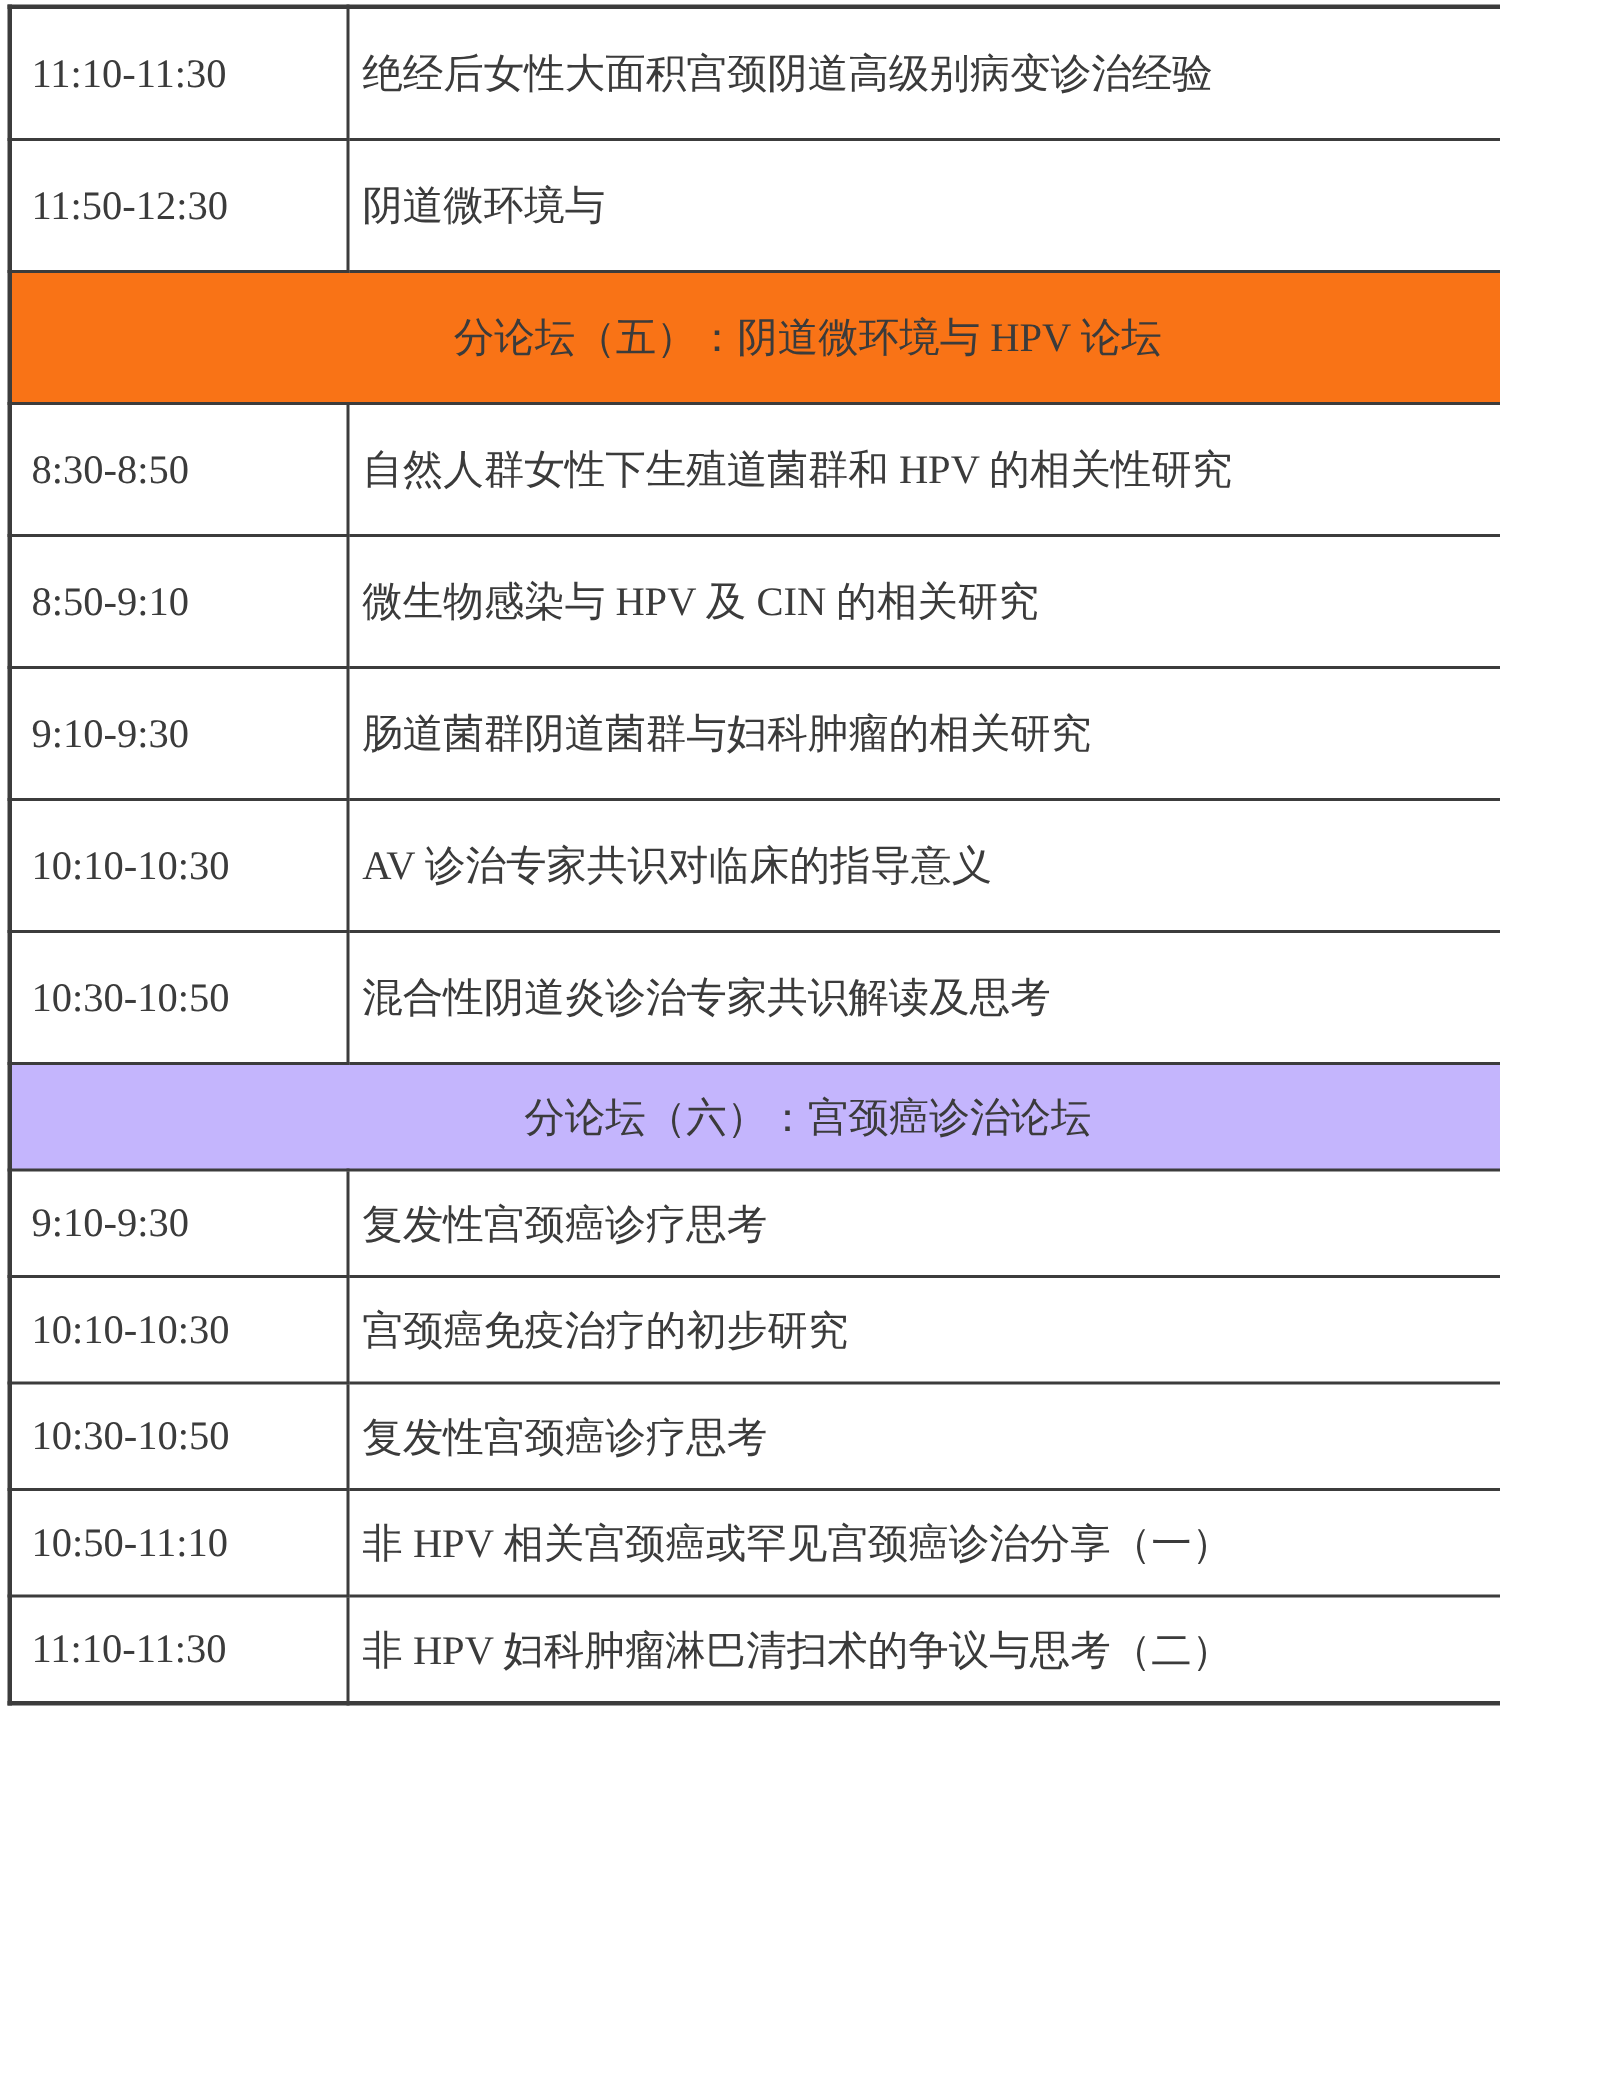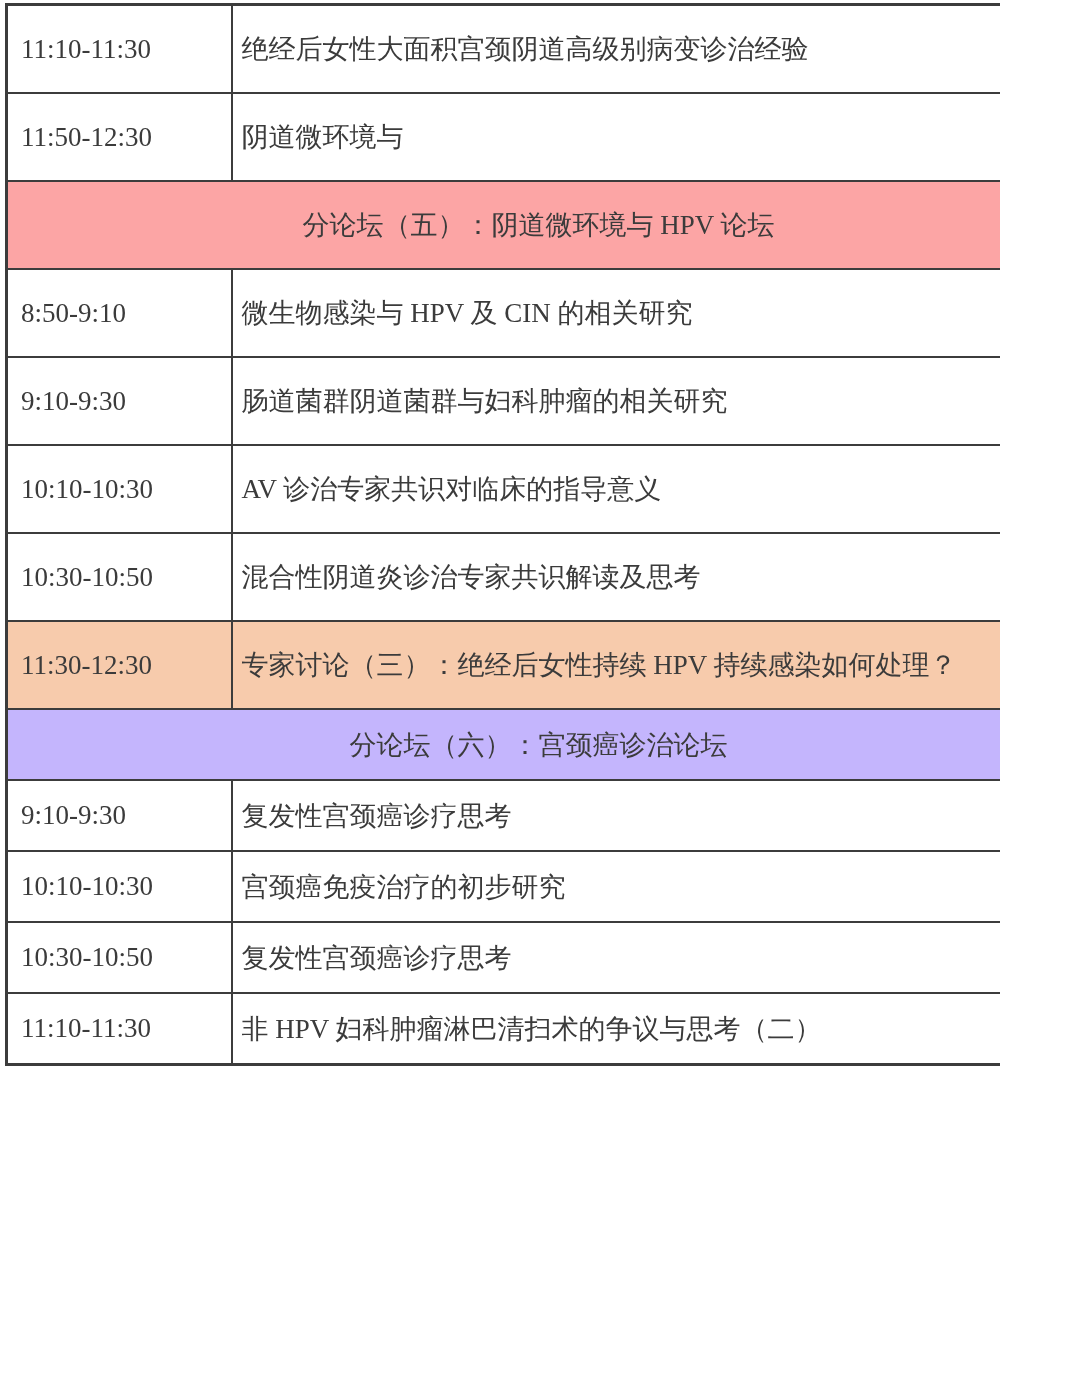--- a/index.html
+++ b/index.html
@@ -53,56 +53,60 @@
     <tbody id="schedule-body">
         <tr class="tall">
           <td class="time-cell">11:10-11:30</td>
           <td class="title-cell">绝经后女性大面积宫颈阴道高级别病变诊治经验</td>
         </tr>
         <tr class="tall">
           <td class="time-cell">11:50-12:30</td>
           <td class="title-cell">阴道微环境与</td>
         </tr>
         <tr class="tall">
-          <td class="header-cell" colspan="2" style="background: #fca5a5; font-family: Liberation Serif, serif;">分论坛（五）：阴道微环境与 HPV 论坛</td>
+          <td class="header-cell" colspan="2" style="background: #f97316; font-family: Liberation Serif, serif;">分论坛（五）：阴道微环境与 HPV 论坛</td>
+        </tr>
+        <tr class="tall">
+          <td class="time-cell">8:30-8:50</td>
+          <td class="title-cell">自然人群女性下生殖道菌群和 HPV 的相关性研究</td>
         </tr>
         <tr class="tall">
           <td class="time-cell">8:50-9:10</td>
           <td class="title-cell">微生物感染与 HPV 及 CIN 的相关研究</td>
         </tr>
         <tr class="tall">
           <td class="time-cell">9:10-9:30</td>
           <td class="title-cell">肠道菌群阴道菌群与妇科肿瘤的相关研究</td>
         </tr>
         <tr class="tall">
           <td class="time-cell">10:10-10:30</td>
           <td class="title-cell">AV 诊治专家共识对临床的指导意义</td>
         </tr>
         <tr class="tall">
           <td class="time-cell">10:30-10:50</td>
           <td class="title-cell">混合性阴道炎诊治专家共识解读及思考</td>
         </tr>
-        <tr class="tall">
-          <td class="time-cell" style="background: rgb(247, 203, 172);">11:30-12:30</td>
-          <td class="title-cell" style="background: rgb(247, 203, 172);">专家讨论（三）：绝经后女性持续 HPV 持续感染如何处理？</td>
-        </tr>
         <tr class="short">
           <td class="header-cell" colspan="2" style="background: #c4b5fd;">分论坛（六）：宫颈癌诊治论坛</td>
         </tr>
         <tr class="short">
           <td class="time-cell">9:10-9:30</td>
           <td class="title-cell">复发性宫颈癌诊疗思考</td>
         </tr>
         <tr class="short">
           <td class="time-cell">10:10-10:30</td>
           <td class="title-cell">宫颈癌免疫治疗的初步研究</td>
         </tr>
         <tr class="short">
           <td class="time-cell">10:30-10:50</td>
           <td class="title-cell">复发性宫颈癌诊疗思考</td>
         </tr>
         <tr class="short">
+          <td class="time-cell">10:50-11:10</td>
+          <td class="title-cell">非 HPV 相关宫颈癌或罕见宫颈癌诊治分享（一）</td>
+        </tr>
+        <tr class="short">
           <td class="time-cell">11:10-11:30</td>
           <td class="title-cell">非 HPV 妇科肿瘤淋巴清扫术的争议与思考（二）</td>
         </tr>
       </tbody>
   </table>
 </div>
 
 </body></html>

